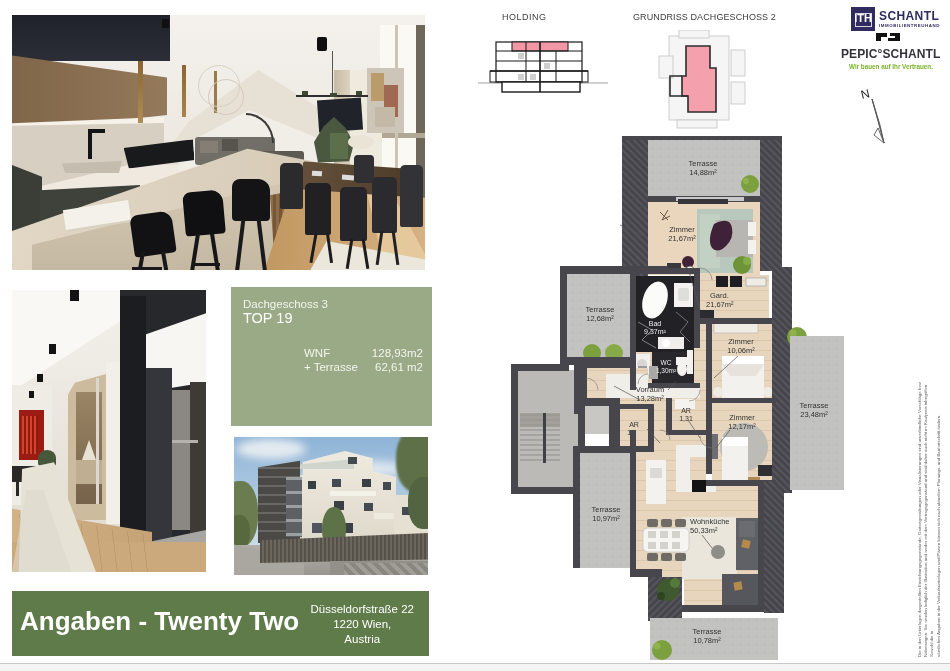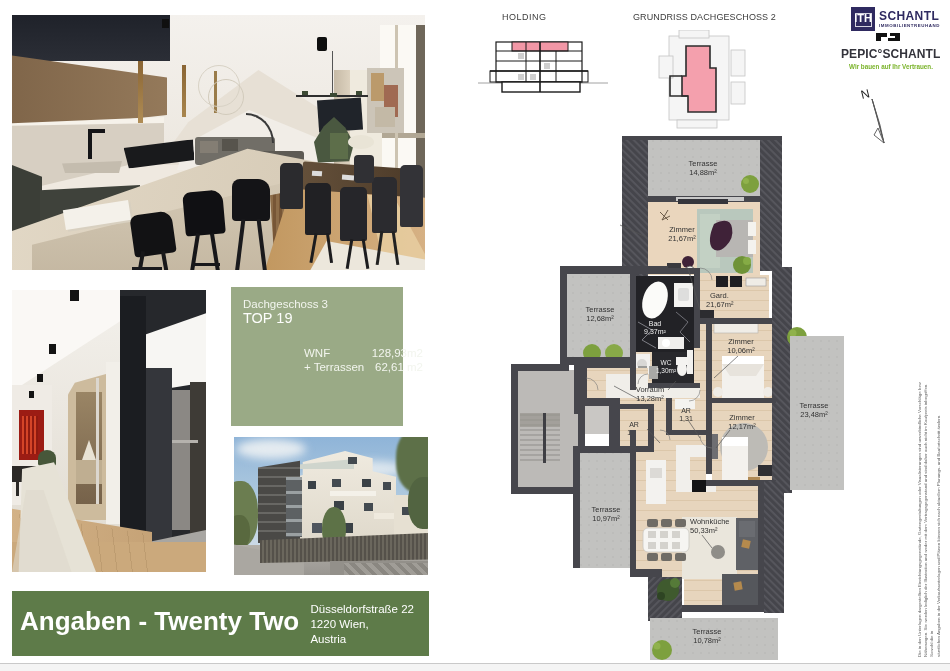--- a/index.html
+++ b/index.html
@@ -203,30 +203,30 @@
 
   <div class="abs" style="left:37px;top:54px;width:7px;height:10px;background:#131313;"></div>
 
   <div class="abs" style="left:25px;top:84px;width:6px;height:8px;background:#131313;"></div>
 
   <div class="abs" style="left:17px;top:101px;width:5px;height:7px;background:#131313;"></div>
 
   <div class="abs" style="left:84px;top:88px;width:3px;height:126px;background:#dcd7cf;"></div>
 </div>
 
-<div class="abs" id="info-box" style="left:231px;top:287px;width:172px;height:139px;background:#9aaa86;color:#fff;">
+<div class="abs" id="info-box" style="left:231px;top:287px;width:201px;height:139px;background:#9aaa86;color:#fff;">
 
   <div class="abs" style="left:12px;top:11px;font-size:11.5px;color:#f2f5ee;">Dachgeschoss 3</div>
 
   <div class="abs" style="left:12px;top:23px;font-size:14.5px;font-weight:normal;color:#fdfefc;">TOP 19</div>
 
   <div class="abs" style="left:73px;top:60px;font-size:11.5px;color:#f2f5ee;">WNF</div>
   <div class="abs" style="left:0px;top:60px;width:192px;text-align:right;font-size:11.5px;color:#f2f5ee;">128,93m2</div>
 
-  <div class="abs" style="left:73px;top:74px;font-size:11.5px;color:#f2f5ee;">+ Terrassen</div>
+  <div class="abs" style="left:73px;top:74px;font-size:11.5px;color:#f2f5ee;">+ Terrasse</div>
   <div class="abs" style="left:0px;top:74px;width:192px;text-align:right;font-size:11.5px;color:#f2f5ee;">62,61 m2</div>
 </div>
 
 <div class="abs" id="photo-building" style="left:234px;top:437px;width:194px;height:138px;background:#a2c1dd;overflow:hidden;">
 
   <div class="abs" style="left:0;top:0;width:194px;height:112px;background:linear-gradient(180deg,#8fb4d8 0%,#a9c6de 45%,#cddbe7 100%);"></div>
 
   <div class="abs" style="left:2px;top:2px;width:70px;height:20px;background:#e4ebf0;border-radius:50%;filter:blur(4px);"></div>
 
   <div class="abs" style="left:110px;top:24px;width:60px;height:16px;background:#dce6ee;border-radius:50%;filter:blur(4px);"></div>
@@ -280,21 +280,21 @@
 
   <div class="abs" style="left:96px;top:124px;width:98px;height:14px;background:#93908a;"></div>
 
   <div class="abs" style="left:110px;top:126px;width:84px;height:12px;background:repeating-linear-gradient(45deg,#a09d97 0 4px,#8a8781 4px 8px);"></div>
 </div>
 
 <div class="abs" id="banner" style="left:12px;top:591px;width:417px;height:65px;background:#5e7b49;">
 
   <div class="abs" style="left:8px;top:15px;font-size:26px;font-weight:bold;color:#fff;letter-spacing:0px;">Angaben - Twenty Two</div>
 
-  <div class="abs" style="right:15px;top:11px;text-align:left;font-size:11.5px;line-height:15px;color:#fff;">Düsseldorfstraße 22<br>1220 Wien,<br>Austria</div>
+  <div class="abs" style="right:15px;top:11px;text-align:center;font-size:11.5px;line-height:15px;color:#fff;">Düsseldorfstraße 22<br>1220 Wien,<br>Austria</div>
 </div>
 
 <div class="abs" style="left:502px;top:12px;font-size:9px;color:#3c3c3c;letter-spacing:0.5px;">HOLDING</div>
 
 <svg class="abs" style="left:478px;top:36px;" width="130" height="62" viewBox="0 0 130 62">
 
   <line x1="24" y1="20" x2="98" y2="20" stroke="#555" stroke-width="0.5"></line>
   <line x1="24" y1="30" x2="98" y2="30" stroke="#555" stroke-width="0.5"></line>
   <line x1="30" y1="10" x2="30" y2="46" stroke="#333" stroke-width="0.7"></line>
   <line x1="90" y1="10" x2="90" y2="46" stroke="#333" stroke-width="0.7"></line>

